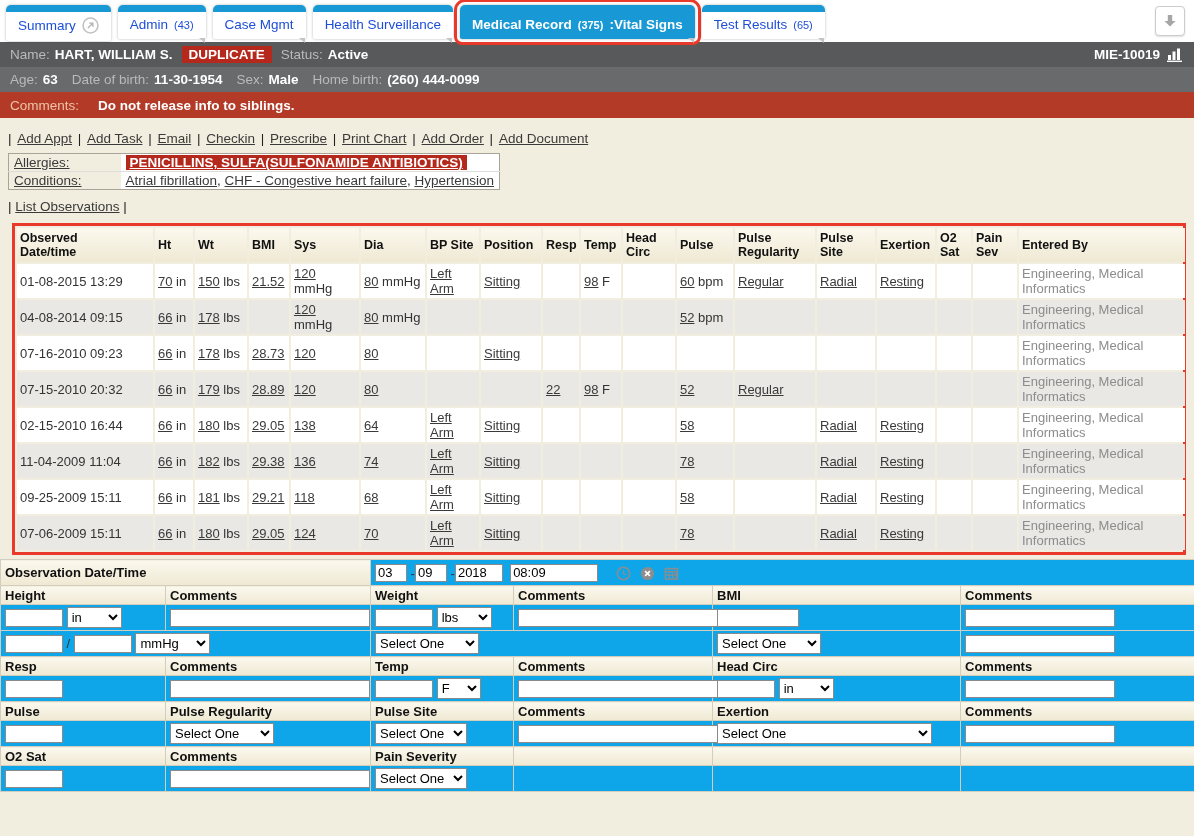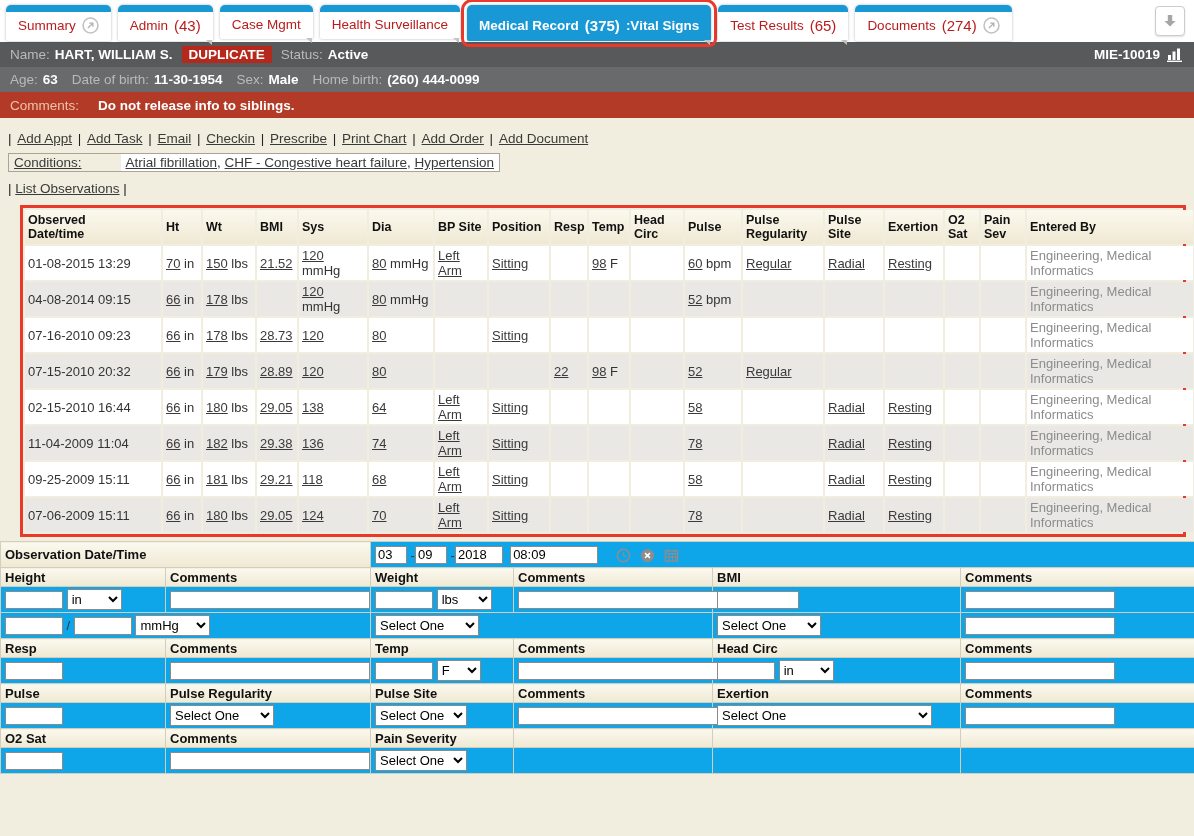--- a/index.html
+++ b/index.html
@@ -8,23 +8,23 @@
     width:1194px; height:836px; position:relative; overflow:hidden;
     background:#f2eedf; color:#333;
     font-family:"Liberation Sans", sans-serif; font-size:13px;
   }
   
   .tabbar { background:#fff; height:42px; display:flex; align-items:flex-start;
     padding:3px 8px 0 6px; gap:7px; position:relative; }
   .tab { position:relative; margin-top:2px; border-radius:5px 5px 2px 2px;
     background:#fff; box-shadow:0 0 3px rgba(0,0,0,.28); cursor:pointer; }
   .tab .strip { height:7px; background:#1898d4; border-radius:5px 5px 0 0; }
-  .tab .tbody { padding:5px 12px 7px; color:#b91c1c; font-size:13.5px;
+  .tab .tbody { padding:5px 12px 7px; color:#1d4ed8; font-size:13.5px;
     display:flex; align-items:center; gap:6px; white-space:nowrap; }
-  .tab .count { font-size:15px; }
+  .tab .count { font-size:11px; }
   .tab.menu::after { content:""; position:absolute; right:1px; bottom:-4px;
     border-left:6px solid transparent; border-top:5px solid #c4c4c4; }
   .tab.active { background:#1898d4; }
   .tab.active .tbody { color:#fff; font-weight:bold; padding-top:12px; }
   .tab.highlight { outline:3px solid #e8392b; outline-offset:3px; }
   .oc-icon { flex:0 0 auto; }
   .dl-btn { position:absolute; right:9px; top:6px; width:30px; height:30px;
     background:#fff; border:1px solid #ccc; border-radius:4px;
     display:flex; align-items:center; justify-content:center; cursor:pointer;
     box-shadow:0 1px 2px rgba(0,0,0,.12); }
@@ -46,21 +46,21 @@
   
   .sumbox { border:1px solid #a9a398; background:#fff; border-collapse:collapse;
     margin:7px 0 0 8px; font-size:13.5px; }
   .sumbox td { padding:1px 5px; border-bottom:1px solid #ddd; vertical-align:middle; }
   .sumbox tr:last-child td { border-bottom:none; }
   .sumbox .sl { background:#f2eedf; width:112px; }
   .allergy-val { background:#b5291d; color:#fff; font-weight:bold;
     text-decoration:underline; padding:0 4px; display:inline-block; }
   .listobs { margin:9px 0 0 8px; font-size:13.5px; color:#222; }
   
-  .obs-wrap { margin:9px 8px 0 20px; border:3px solid #e8392b; background:#f2eedf; }
+  .obs-wrap { margin:9px 8px 0 12px; border:3px solid #e8392b; background:#f2eedf; }
   .obs { width:100%; border-collapse:separate; border-spacing:2px; table-layout:fixed; }
   .obs thead td { background:linear-gradient(#fbf8ee,#efe9d3); font-weight:bold;
     font-size:12.5px; color:#111; padding:3px 3px; vertical-align:middle;
     white-space:pre-line; line-height:14px; }
   .obs tbody td { background:#fff; padding:2px 3px; font-size:13px; line-height:15px;
     vertical-align:middle; overflow:hidden; }
   .obs tbody tr.alt td { background:#e9e8e5; }
   .obs tbody tr td:first-child { white-space:nowrap; }
   .obs .muted { color:#8c8c8c; }
   
@@ -118,31 +118,20 @@
         <span class="count">(375)</span>
         <span>:Vital Signs</span>
       </div>
   </div>
   <div class="tab menu">
     <div class="strip"></div>
     <div class="tbody">
         <span>Test Results</span>
         <span class="count">(65)</span>
       </div>
-  </div>
-  <div class="tab">
-    <div class="strip"></div>
-    <div class="tbody">
-        <span>Documents</span>
-        <span class="count">(274)</span>
-      <svg class="oc-icon" width="17" height="17" viewBox="0 0 16 16">
-          <circle cx="8" cy="8" r="7" fill="none" stroke="#c2c2c2" stroke-width="1.5"></circle>
-          <path d="M5.6 10.4 L10 6 M6.8 5.8 h3.4 v3.4" stroke="#b2b2b2" stroke-width="1.3" fill="none"></path>
-        </svg>
-    </div>
   </div>
   <div class="dl-btn">
     <svg width="16" height="16" viewBox="0 0 16 16">
         <path d="M5.8 2 h4.4 v6 h3.3 L8 13.6 2.5 8 h3.3 z" fill="#a6a6a6"></path>
       </svg>
   </div>
 </div>
 
 <div class="bar bar1">
   <span class="lbl">Name:</span>
@@ -176,20 +165,24 @@
 <div class="bar bar3">
   <span class="lbl">Comments:</span>
     <span class="sp"></span>
   <b>Do not release info to siblings.</b>
 </div>
 
 <div class="actions" id="actions-row">| <span class="lnk">Add Appt</span> | <span class="lnk">Add Task</span> | <span class="lnk">Email</span> | <span class="lnk">Checkin</span> | <span class="lnk">Prescribe</span> | <span class="lnk">Print Chart</span> | <span class="lnk">Add Order</span> | <span class="lnk">Add Document</span></div>
 
 <table class="sumbox">
   <tbody>
+      <tr>
+    <td class="sl"><span class="lnk">Allergies:</span></td>
+    <td class="sv"><span class="allergy-val">PENICILLINS, SULFA(SULFONAMIDE ANTIBIOTICS)</span></td>
+  </tr>
   <tr>
     <td class="sl"><span class="lnk">Conditions:</span></td>
     <td class="sv" id="conditions-list"><span class="lnk">Atrial fibrillation</span>, <span class="lnk">CHF - Congestive heart failure</span>, <span class="lnk">Hypertension</span></td>
   </tr>
 </tbody>
   </table>
 
 <div class="listobs">| <span class="lnk">List Observations</span> |</div>
 
 <div class="obs-wrap">

